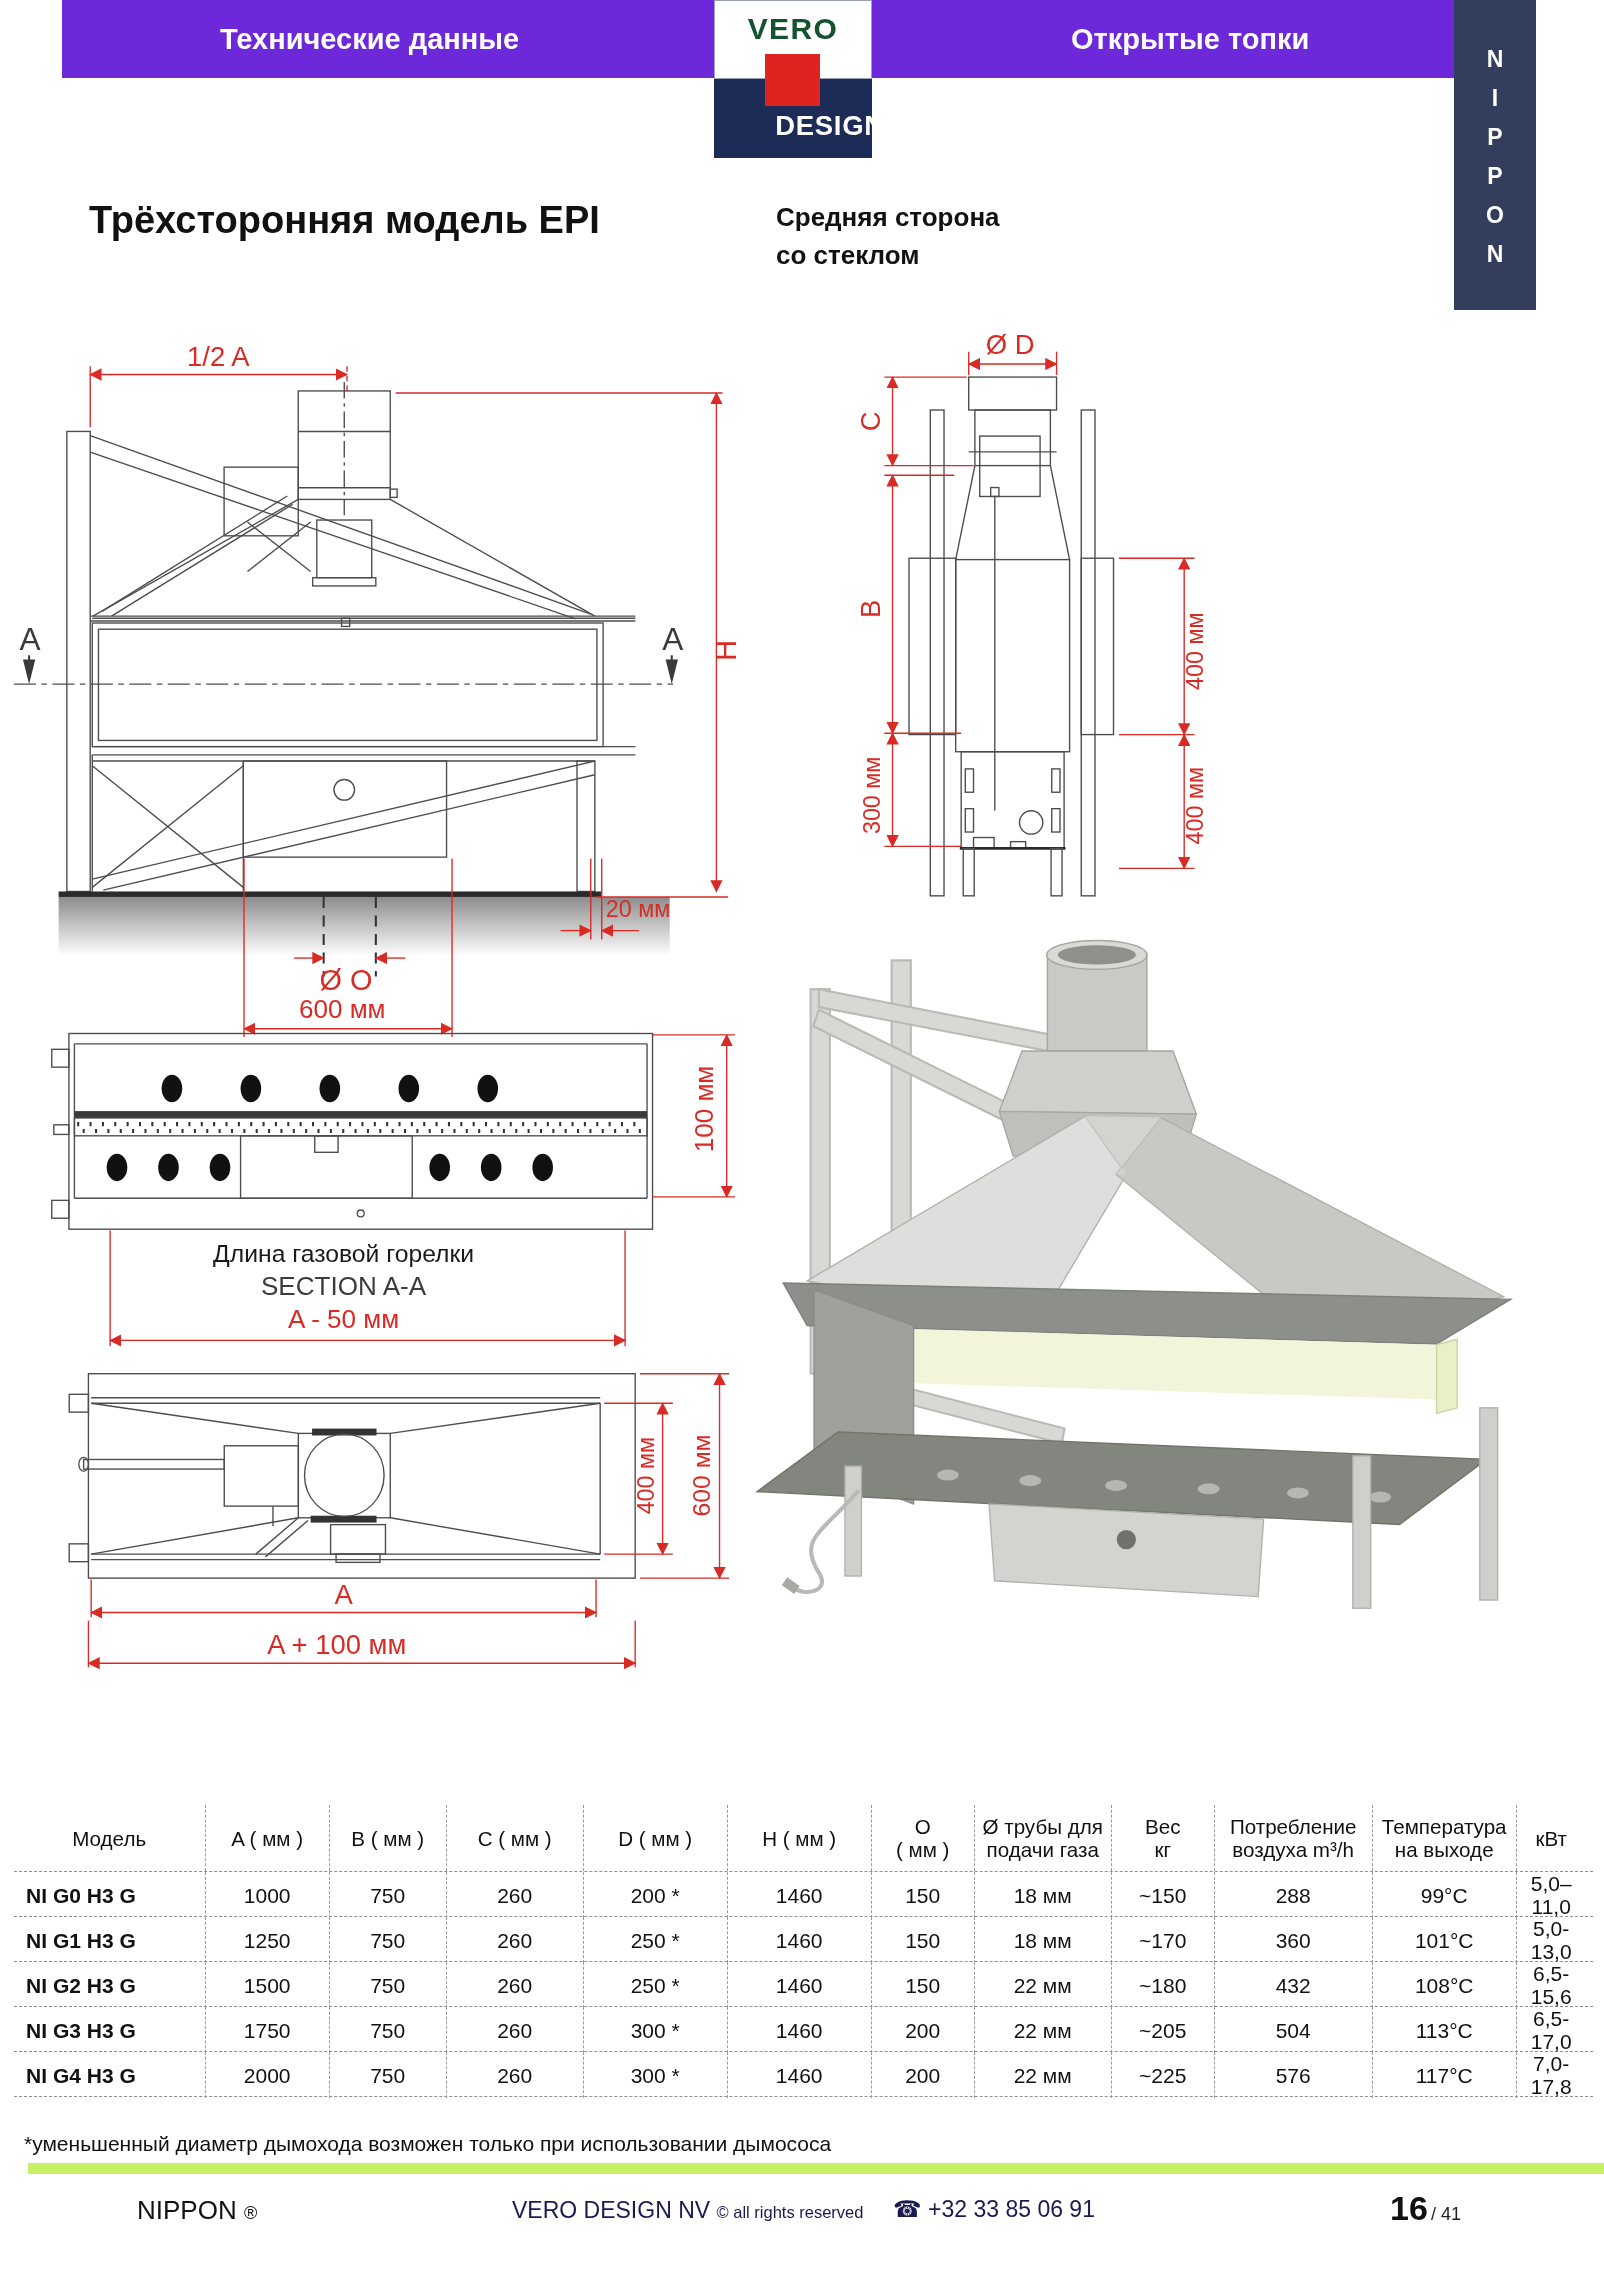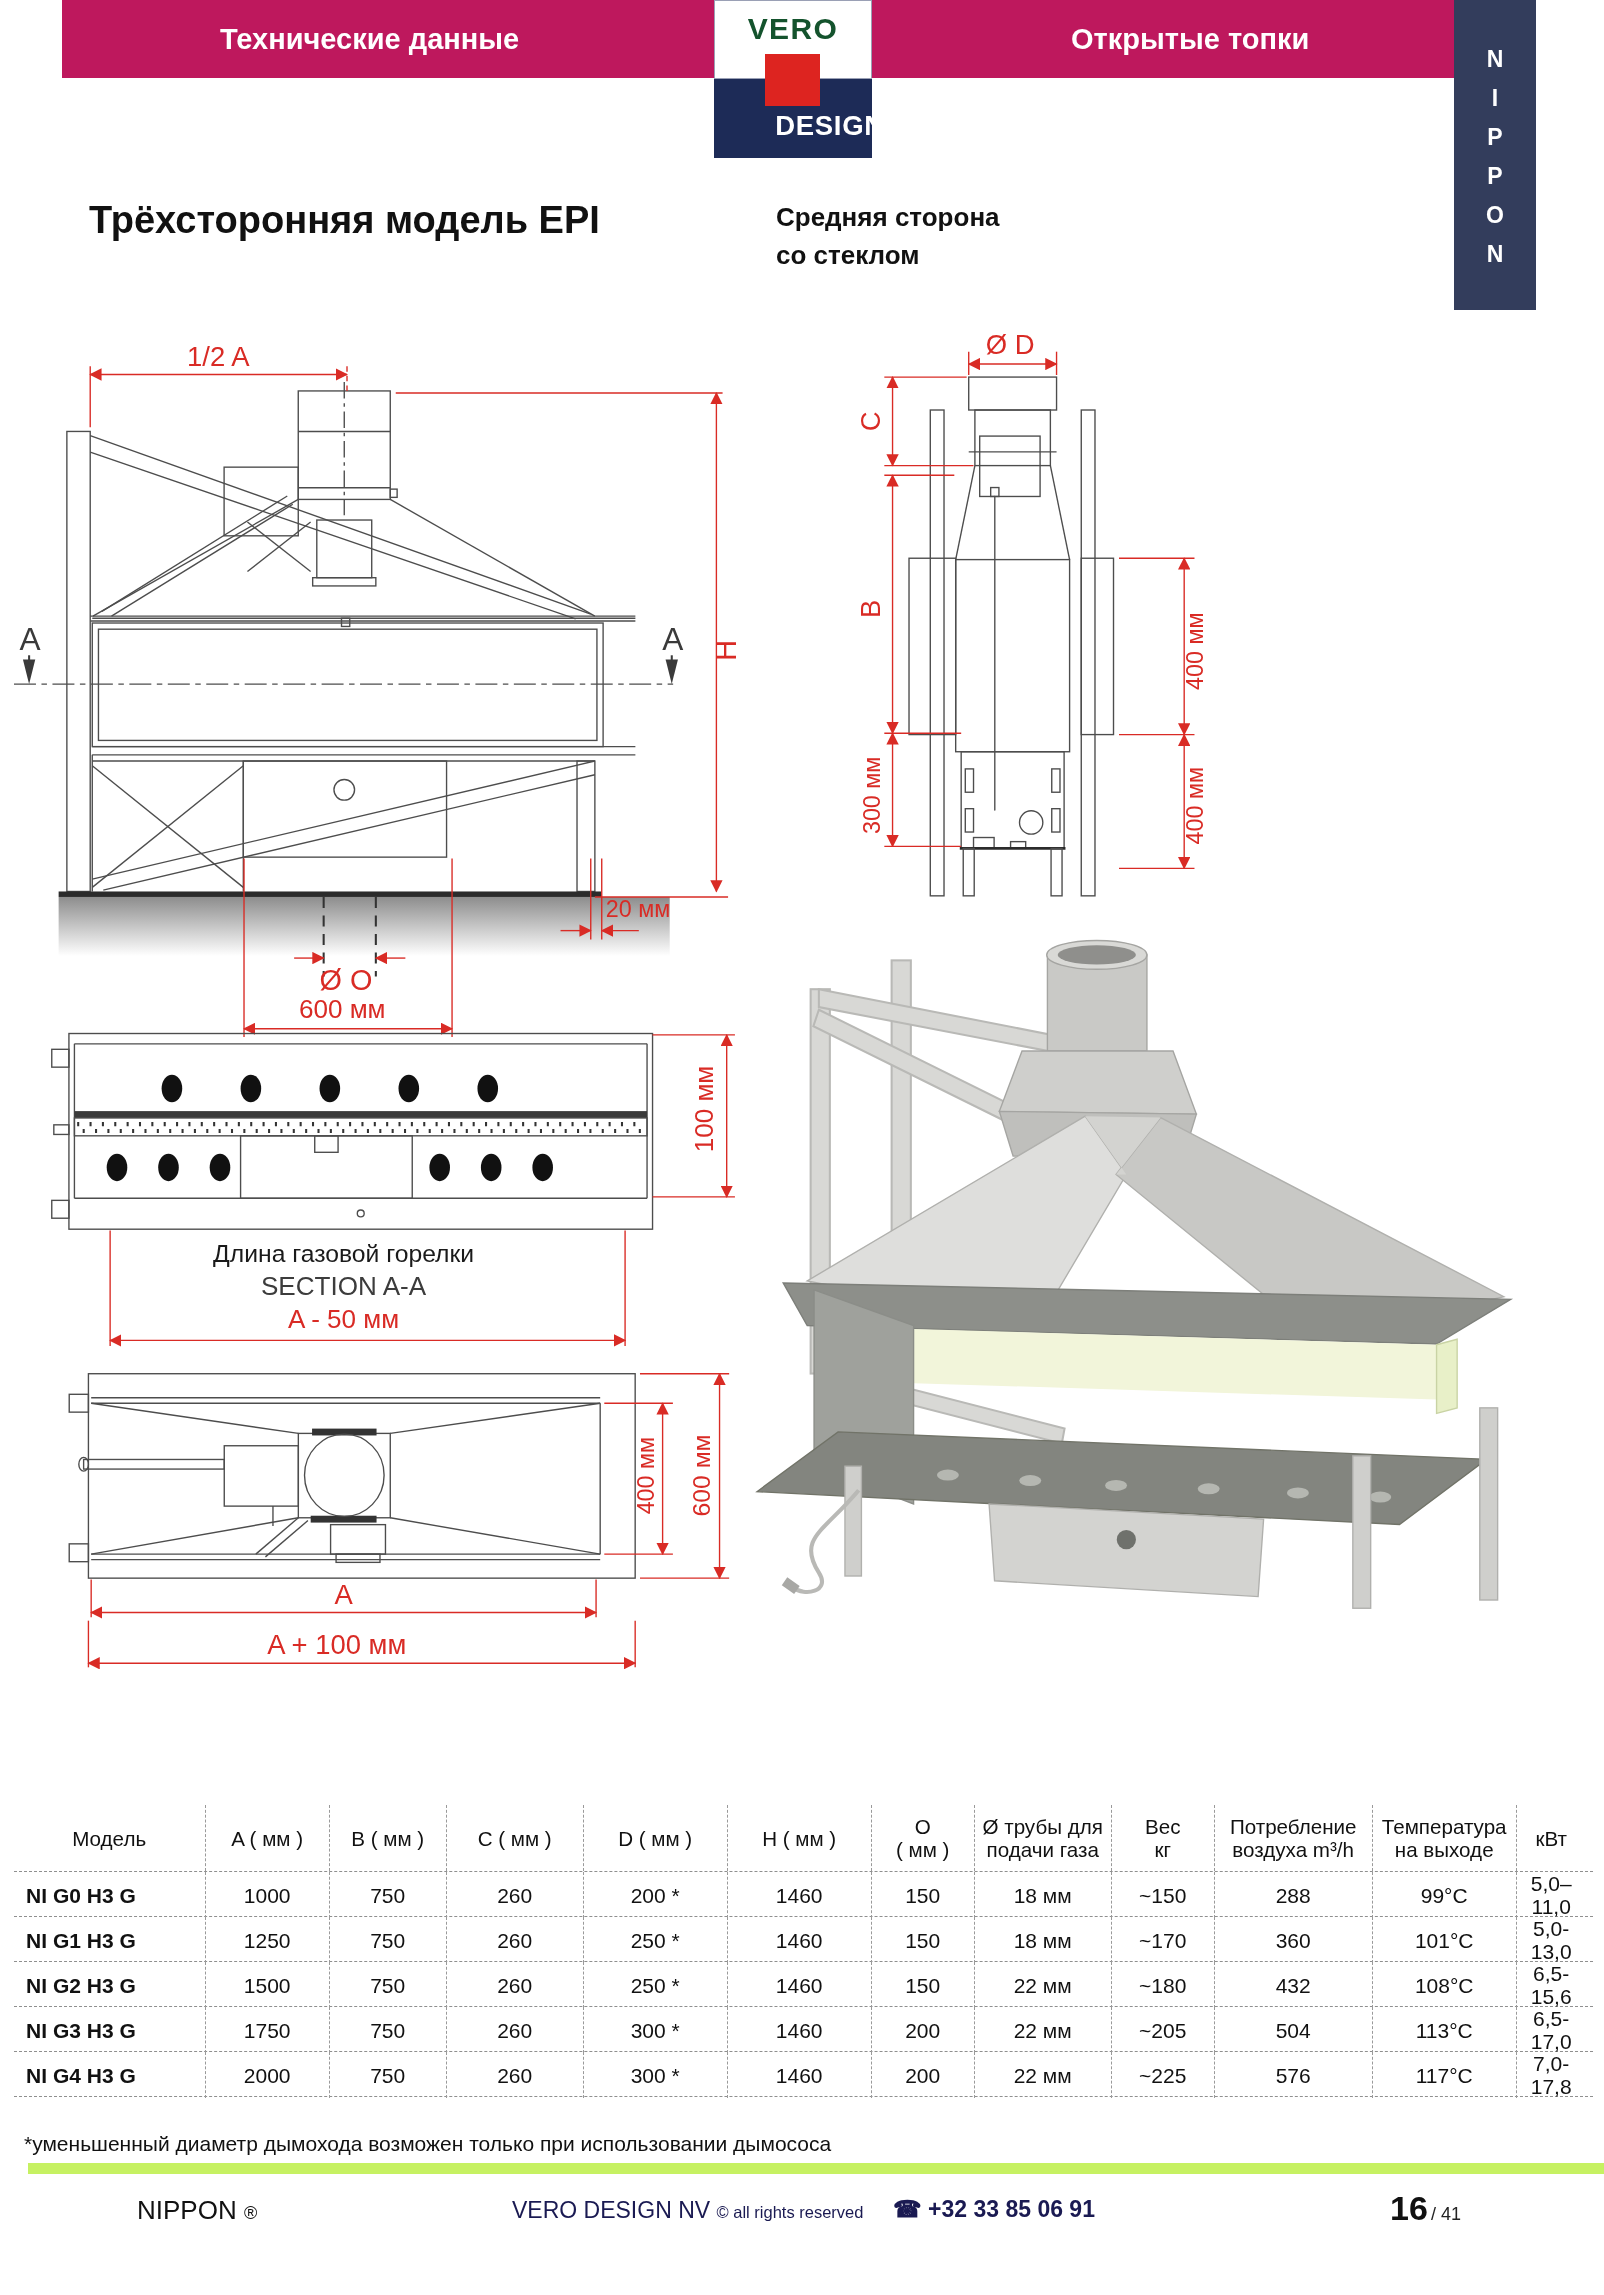--- a/index.html
+++ b/index.html
@@ -2,21 +2,21 @@
 <html style="font-size:11px"><head>
 <meta charset="utf-8">
 <style>
   html,body{margin:0;padding:0;}
   body{
     width:1605px;height:2295px;position:relative;background:#ffffff;
     font-family:"Liberation Sans", sans-serif;overflow:hidden;
   }
   .abs{position:absolute;}
   
-  .header-bar{left:62px;top:0;width:1392px;height:78px;background:#be185d;}
+  .header-bar{left:62px;top:0;width:1392px;height:78px;background:#6d28d9;}
   .header-title{color:#fff;font-weight:bold;font-size:29px;line-height:78px;position:absolute;top:0;}
   .header-title.left{left:158px;}
   .header-title.right{left:1009px;}
   .nippon-strip{left:1454px;top:0;width:82px;height:310px;background:#333d5c;
     display:flex;flex-direction:column;align-items:center;justify-content:flex-start;padding-top:40px;box-sizing:border-box;}
   .nippon-strip span{color:#fff;font-weight:bold;font-size:23px;line-height:39px;}
   .logo{left:714px;top:0;width:158px;height:158px;}
   .logo .top{position:absolute;left:0;top:0;width:100%;height:79px;background:#fff;border:0.7px solid #9aa0b5;box-sizing:border-box;}
   .logo .bottom{position:absolute;left:0;top:79px;width:100%;height:79px;background:#1d2b57;}
   .logo .vero{position:absolute;width:100%;text-align:center;top:12.4px;color:#14532d;font-weight:bold;font-size:30px;letter-spacing:1.4px;}
@@ -40,21 +40,21 @@
   .t-cell:last-child{border-right:none;}
   .t-body .t-cell{font-size:21px;}
   .t-cell.model{align-items:flex-start;padding-left:12.4px;box-sizing:border-box;font-weight:bold;}
   
   .footnote{left:24px;top:2100px;font-size:21px;color:#111;margin-top:32px;}
   .green-bar{left:27.5px;top:2163px;width:1577px;height:11px;background:#c6f162;}
   .footer-brand{left:137px;top:2195px;font-size:26px;color:#111;}
   .footer-brand .mark{font-size:18px;}
   .footer-company{left:512px;top:2197px;font-size:23px;color:#1a1a52;}
   .footer-company .rights{font-size:16.5px;}
-  .footer-phone{left:893px;top:2196px;font-size:23px;font-weight:bold;color:#1a1a52;}
+  .footer-phone{left:893px;top:2196px;font-size:23px;font-weight:normal;color:#1a1a52;}
   .footer-page{left:1390px;top:2189px;color:#111;}
   .footer-page .num{font-size:34px;font-weight:bold;}
   .footer-page .total{font-size:18px;color:#222;}
 </style>
 </head>
 <body>
 
 <div class="abs header-bar">
   <div class="header-title left">Технические данные</div>
   <div class="header-title right">Открытые топки</div>

